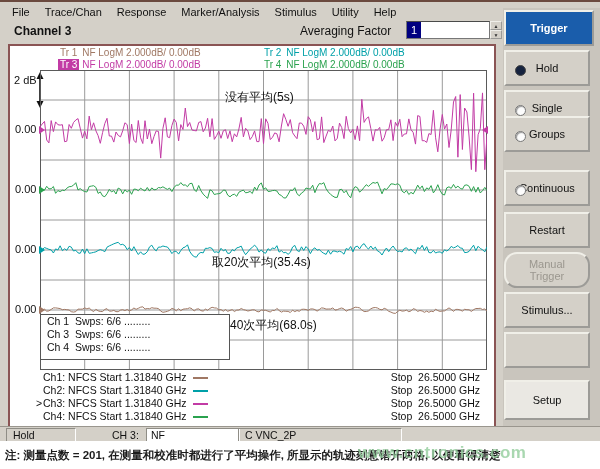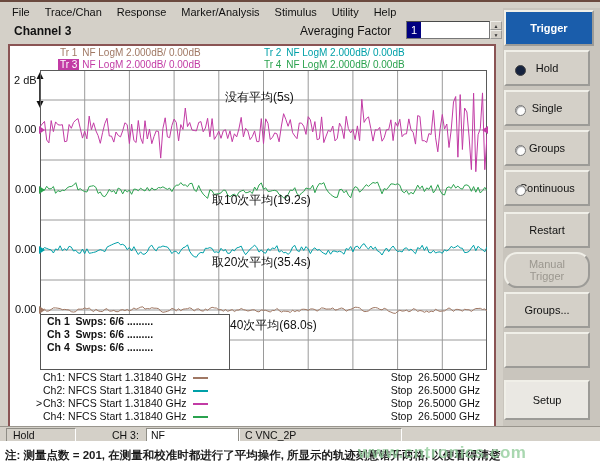--- a/index.html
+++ b/index.html
@@ -23,21 +23,21 @@
   .trid.selchip{background:var(--tr3);color:#fff;}
   .t1{color:var(--tr1);} .t2{color:var(--tr2);} .t3{color:var(--tr3);} .t4{color:var(--tr4);margin-top:9px;}
   .scale-label{position:absolute;left:4px;top:28px;font-size:11px;color:#111;}
   .ref-label{position:absolute;left:5px;width:26px;font-size:11px;color:#111;}
   .graph{position:absolute;left:30px;top:24px;width:447px;height:300px;}
   .graph svg{position:absolute;left:0;top:0;}
   .ann{position:absolute;font-size:12px;color:#111;white-space:nowrap;}
   .marker{position:absolute;width:0;height:0;border-top:4px solid transparent;border-bottom:4px solid transparent;}
   .marker.left{left:-1px;border-left:6px solid #000;}
   .marker.right{right:-1px;border-right:6px solid var(--tr3);}
-  .swps-box{position:absolute;left:0;top:244px;width:190px;height:56px;background:#fff;border:1px solid #555;box-sizing:border-box;font-size:10.5px;color:#111;font-weight:bold;}
+  .swps-box{position:absolute;left:0;top:244px;width:190px;height:46px;background:#fff;border:1px solid #555;box-sizing:border-box;font-size:10.5px;color:#111;}
   .swps-row{height:13px;line-height:13px;padding-left:6px;white-space:pre;}
   .chanlist{position:absolute;left:26px;top:325px;width:444px;font-size:10.5px;color:#111;}
   .chanrow{height:13px;line-height:13px;display:flex;align-items:center;white-space:pre;}
   .chan-prefix{width:7px;display:inline-block;}
   .chan-dash{width:15px;height:2px;margin-left:6px;display:inline-block;}
   .chan-spacer{flex:1;}
   
   .sidebar{position:absolute;left:503px;top:6px;width:97px;height:418px;background:#c9c5bd;}
   .skey{position:absolute;left:1px;width:86px;height:36px;background:#d4d0c8;border:2px outset #f0efe8;font-size:11px;color:#111;display:flex;align-items:center;justify-content:center;text-align:center;box-sizing:border-box;}
   .skey.header{background:var(--accent);color:#fff;font-weight:bold;width:90px;}
@@ -117,21 +117,20 @@
           <line x1="0" y1="240" x2="447" y2="240" stroke="#9a9a9a" stroke-width="1"></line>
           <line x1="402.3" y1="0" x2="402.3" y2="300" stroke="#9a9a9a" stroke-width="1"></line>
           <line x1="0" y1="270" x2="447" y2="270" stroke="#9a9a9a" stroke-width="1"></line>
           <rect x="0.5" y="0.5" width="446" height="299" fill="none" stroke="#5a5a5a"></rect>
           <polyline points="0.0,56.8 2.2,54.0 4.5,51.4 6.7,70.0 8.9,72.9 11.2,50.6 13.4,61.6 15.6,51.9 17.9,54.7 20.1,55.1 22.4,54.7 24.6,71.7 26.8,71.2 29.1,54.5 31.3,58.3 33.5,52.5 35.8,50.0 38.0,48.6 40.2,58.1 42.5,68.1 44.7,61.2 46.9,68.8 49.2,46.1 51.4,59.7 53.6,52.8 55.9,60.8 58.1,65.6 60.3,73.3 62.6,62.5 64.8,53.6 67.0,48.3 69.3,66.0 71.5,66.1 73.8,72.1 76.0,62.0 78.2,65.4 80.5,66.9 82.7,60.8 84.9,52.8 87.2,54.7 89.4,73.5 91.6,54.1 93.9,70.5 96.1,72.5 98.3,50.5 100.6,67.8 102.8,73.5 105.0,50.7 107.3,69.0 109.5,59.2 111.8,73.7 114.0,66.5 116.2,60.9 118.5,61.5 120.7,88.1 122.9,58.5 125.2,47.8 127.4,66.8 129.6,67.7 131.9,55.5 134.1,49.1 136.3,52.5 138.6,70.9 140.8,54.6 143.0,59.5 145.3,38.0 147.5,56.6 149.7,52.5 152.0,60.0 154.2,60.5 156.4,60.9 158.7,52.5 160.9,51.6 163.2,61.8 165.4,58.0 167.6,48.3 169.9,66.8 172.1,48.6 174.3,69.4 176.6,65.7 178.8,61.2 181.0,68.3 183.3,60.8 185.5,59.7 187.7,68.5 190.0,60.8 192.2,71.7 194.4,63.8 196.7,66.9 198.9,59.0 201.2,47.4 203.4,66.9 205.6,58.3 207.9,61.1 210.1,69.6 212.3,66.6 214.6,60.9 216.8,71.6 219.0,71.6 221.3,48.6 223.5,73.6 225.7,48.8 228.0,53.4 230.2,69.5 232.4,67.5 234.7,62.9 236.9,63.8 239.1,71.8 241.4,56.0 243.6,43.7 245.8,49.3 248.1,56.3 250.3,49.6 252.6,62.7 254.8,66.0 257.0,68.7 259.3,53.0 261.5,53.1 263.7,56.1 266.0,64.4 268.2,46.7 270.4,49.9 272.7,61.9 274.9,51.6 277.1,69.7 279.4,68.8 281.6,46.9 283.8,72.6 286.1,66.1 288.3,60.3 290.6,61.7 292.8,56.0 295.0,70.9 297.3,68.3 299.5,53.1 301.7,57.5 304.0,68.6 306.2,46.3 308.4,58.7 310.7,62.9 312.9,59.3 315.1,69.6 317.4,55.9 319.6,70.7 321.8,29.3 324.1,52.4 326.3,48.6 328.5,46.9 330.8,58.4 333.0,71.1 335.3,59.6 337.5,60.2 339.7,57.4 342.0,71.2 344.2,67.7 346.4,59.8 348.7,59.6 350.9,49.8 353.1,70.6 355.4,52.3 357.6,56.5 359.8,49.3 362.1,66.7 364.3,64.0 366.5,63.8 368.8,48.9 371.0,59.7 373.2,62.5 375.5,74.1 377.7,45.6 379.9,46.5 382.2,70.7 384.4,70.7 386.7,72.4 388.9,63.6 391.1,64.5 393.4,40.3 395.6,67.8 397.8,81.8 400.1,59.0 402.3,44.5 404.5,59.1 406.8,54.0 409.0,77.5 411.2,59.9 413.5,32.0 415.7,26.5 417.9,87.2 420.2,24.6 422.4,79.5 424.6,38.0 426.9,42.0 429.1,67.0 431.4,99.6 433.6,23.2 435.8,101.7 438.1,64.7 440.3,58.7 442.5,22.9 444.8,99.7 447.0,65.1" fill="none" stroke="#c23ba5" stroke-width="1"></polyline>
           <polyline points="0.0,117.2 2.2,119.7 4.5,120.1 6.7,116.3 8.9,118.9 11.2,118.7 13.4,116.5 15.6,123.3 17.9,120.6 20.1,121.6 22.4,120.2 24.6,120.6 26.8,118.2 29.1,116.7 31.3,116.5 33.5,115.2 35.8,112.7 38.0,120.0 40.2,118.6 42.5,120.5 44.7,121.5 46.9,122.0 49.2,116.5 51.4,116.1 53.6,115.7 55.9,117.4 58.1,123.4 60.3,121.9 62.6,125.9 64.8,126.7 67.0,123.7 69.3,119.4 71.5,121.9 73.8,120.6 76.0,124.0 78.2,118.1 80.5,119.3 82.7,123.9 84.9,119.8 87.2,121.9 89.4,120.1 91.6,124.3 93.9,119.1 96.1,119.3 98.3,120.7 100.6,118.2 102.8,119.8 105.0,121.0 107.3,117.5 109.5,121.1 111.8,117.9 114.0,119.8 116.2,119.5 118.5,117.5 120.7,117.9 122.9,116.8 125.2,118.2 127.4,119.4 129.6,118.1 131.9,121.6 134.1,117.5 136.3,115.1 138.6,115.2 140.8,112.6 143.0,115.2 145.3,114.9 147.5,116.7 149.7,113.6 152.0,113.3 154.2,119.8 156.4,121.5 158.7,115.5 160.9,120.7 163.2,124.1 165.4,126.4 167.6,128.3 169.9,119.8 172.1,120.9 174.3,124.5 176.6,123.9 178.8,123.7 181.0,122.9 183.3,120.1 185.5,120.3 187.7,125.1 190.0,126.8 192.2,124.9 194.4,124.2 196.7,126.3 198.9,122.2 201.2,121.0 203.4,120.1 205.6,122.8 207.9,122.4 210.1,121.4 212.3,123.5 214.6,117.1 216.8,120.3 219.0,115.0 221.3,112.9 223.5,119.4 225.7,117.8 228.0,121.4 230.2,121.3 232.4,120.6 234.7,120.4 236.9,121.0 239.1,124.4 241.4,125.5 243.6,127.9 245.8,128.0 248.1,124.4 250.3,120.1 252.6,120.5 254.8,117.7 257.0,123.7 259.3,125.8 261.5,123.0 263.7,121.6 266.0,118.0 268.2,118.8 270.4,118.9 272.7,115.2 274.9,122.7 277.1,117.2 279.4,113.5 281.6,114.0 283.8,112.7 286.1,118.7 288.3,122.0 290.6,124.4 292.8,126.1 295.0,127.4 297.3,127.3 299.5,119.7 301.7,119.3 304.0,122.8 306.2,120.5 308.4,125.2 310.7,127.8 312.9,120.0 315.1,116.7 317.4,117.7 319.6,122.1 321.8,120.3 324.1,117.3 326.3,114.7 328.5,116.4 330.8,114.2 333.0,112.5 335.3,113.2 337.5,112.1 339.7,117.6 342.0,123.8 344.2,118.6 346.4,119.6 348.7,117.0 350.9,113.9 353.1,114.0 355.4,114.7 357.6,113.7 359.8,115.2 362.1,121.2 364.3,122.8 366.5,120.4 368.8,124.5 371.0,122.4 373.2,123.9 375.5,119.9 377.7,115.1 379.9,118.8 382.2,115.9 384.4,121.6 386.7,117.9 388.9,119.3 391.1,115.6 393.4,122.9 395.6,119.8 397.8,114.7 400.1,120.6 402.3,124.2 404.5,125.0 406.8,117.8 409.0,116.8 411.2,118.4 413.5,114.4 415.7,118.0 417.9,116.2 420.2,118.3 422.4,119.2 424.6,115.3 426.9,114.9 429.1,116.3 431.4,121.3 433.6,116.6 435.8,122.2 438.1,117.2 440.3,123.0 442.5,120.7 444.8,117.4 447.0,120.6" fill="none" stroke="#2aa24e" stroke-width="1"></polyline>
           <polyline points="0.0,178.9 2.2,179.6 4.5,177.6 6.7,178.4 8.9,179.3 11.2,179.9 13.4,183.0 15.6,178.9 17.9,180.0 20.1,175.8 22.4,180.7 24.6,178.8 26.8,180.3 29.1,176.3 31.3,177.1 33.5,181.0 35.8,180.3 38.0,182.9 40.2,183.3 42.5,179.0 44.7,183.6 46.9,178.8 49.2,183.3 51.4,182.9 53.6,182.4 55.9,181.8 58.1,180.5 60.3,179.6 62.6,180.4 64.8,181.7 67.0,177.2 69.3,175.9 71.5,174.9 73.8,173.8 76.0,173.0 78.2,172.3 80.5,174.8 82.7,174.3 84.9,175.7 87.2,179.6 89.4,177.5 91.6,181.0 93.9,176.7 96.1,180.9 98.3,184.5 100.6,181.8 102.8,184.3 105.0,184.0 107.3,181.7 109.5,176.9 111.8,175.2 114.0,178.9 116.2,180.9 118.5,177.1 120.7,177.1 122.9,176.0 125.2,176.6 127.4,177.0 129.6,179.7 131.9,183.6 134.1,181.2 136.3,181.4 138.6,184.1 140.8,180.5 143.0,177.8 145.3,177.0 147.5,174.8 149.7,181.3 152.0,184.8 154.2,186.6 156.4,187.2 158.7,183.7 160.9,182.4 163.2,182.9 165.4,178.3 167.6,178.4 169.9,177.6 172.1,178.5 174.3,182.3 176.6,181.8 178.8,182.7 181.0,178.3 183.3,180.9 185.5,179.5 187.7,183.4 190.0,183.1 192.2,179.6 194.4,180.9 196.7,177.9 198.9,177.3 201.2,176.1 203.4,181.1 205.6,184.7 207.9,181.9 210.1,179.1 212.3,177.3 214.6,175.1 216.8,177.6 219.0,182.1 221.3,179.9 223.5,182.5 225.7,183.2 228.0,178.7 230.2,180.5 232.4,177.9 234.7,178.8 236.9,175.7 239.1,182.1 241.4,180.5 243.6,182.8 245.8,182.4 248.1,184.3 250.3,182.4 252.6,177.0 254.8,175.4 257.0,180.4 259.3,181.6 261.5,176.8 263.7,180.5 266.0,176.6 268.2,178.9 270.4,183.6 272.7,179.4 274.9,177.8 277.1,180.2 279.4,179.5 281.6,181.9 283.8,183.3 286.1,184.4 288.3,180.2 290.6,184.2 292.8,181.0 295.0,181.1 297.3,182.0 299.5,181.2 301.7,182.1 304.0,184.2 306.2,178.5 308.4,179.7 310.7,176.5 312.9,181.9 315.1,177.0 317.4,176.1 319.6,178.9 321.8,175.3 324.1,173.6 326.3,177.0 328.5,179.1 330.8,176.0 333.0,179.3 335.3,177.1 337.5,180.9 339.7,182.0 342.0,185.0 344.2,181.0 346.4,178.0 348.7,181.6 350.9,178.3 353.1,176.0 355.4,179.3 357.6,181.5 359.8,181.0 362.1,182.0 364.3,178.5 366.5,177.8 368.8,180.5 371.0,179.0 373.2,181.4 375.5,183.7 377.7,177.6 379.9,178.9 382.2,175.3 384.4,180.4 386.7,176.7 388.9,182.5 391.1,182.9 393.4,180.3 395.6,183.0 397.8,182.1 400.1,181.9 402.3,183.3 404.5,179.8 406.8,181.0 409.0,179.4 411.2,176.4 413.5,177.9 415.7,177.0 417.9,175.5 420.2,178.0 422.4,178.3 424.6,182.6 426.9,182.4 429.1,181.4 431.4,178.1 433.6,175.2 435.8,180.7 438.1,176.3 440.3,178.5 442.5,179.7 444.8,181.8 447.0,176.9" fill="none" stroke="#00a0a8" stroke-width="1"></polyline>
           <polyline points="0.0,241.6 2.2,240.2 4.5,239.2 6.7,241.2 8.9,240.9 11.2,239.4 13.4,237.9 15.6,237.9 17.9,238.2 20.1,238.6 22.4,239.7 24.6,239.4 26.8,239.7 29.1,240.0 31.3,241.7 33.5,242.1 35.8,241.6 38.0,239.1 40.2,239.2 42.5,239.1 44.7,237.9 46.9,238.9 49.2,238.0 51.4,240.1 53.6,241.6 55.9,239.3 58.1,240.8 60.3,241.5 62.6,241.5 64.8,239.4 67.0,238.7 69.3,241.1 71.5,241.1 73.8,240.4 76.0,241.6 78.2,241.7 80.5,240.1 82.7,239.7 84.9,240.6 87.2,239.5 89.4,240.9 91.6,239.9 93.9,238.0 96.1,239.3 98.3,238.3 100.6,237.2 102.8,236.8 105.0,239.1 107.3,238.5 109.5,238.8 111.8,237.7 114.0,238.2 116.2,238.2 118.5,238.6 120.7,241.1 122.9,242.3 125.2,241.9 127.4,241.3 129.6,240.4 131.9,238.4 134.1,239.2 136.3,240.8 138.6,238.7 140.8,240.7 143.0,239.2 145.3,238.9 147.5,238.7 149.7,237.8 152.0,238.8 154.2,241.0 156.4,239.2 158.7,238.8 160.9,240.6 163.2,241.1 165.4,239.1 167.6,240.3 169.9,238.4 172.1,237.3 174.3,237.9 176.6,238.1 178.8,239.9 181.0,239.6 183.3,241.2 185.5,239.5 187.7,241.3 190.0,240.4 192.2,239.6 194.4,241.5 196.7,240.1 198.9,240.0 201.2,238.5 203.4,239.6 205.6,240.2 207.9,241.0 210.1,240.5 212.3,239.8 214.6,239.9 216.8,241.4 219.0,241.9 221.3,240.0 223.5,240.3 225.7,240.3 228.0,241.2 230.2,242.0 232.4,240.4 234.7,240.6 236.9,238.4 239.1,240.5 241.4,242.1 243.6,241.1 245.8,241.3 248.1,241.4 250.3,242.5 252.6,240.1 254.8,241.7 257.0,240.5 259.3,241.3 261.5,239.4 263.7,239.2 266.0,239.5 268.2,240.4 270.4,239.0 272.7,238.9 274.9,239.6 277.1,241.1 279.4,239.5 281.6,237.9 283.8,238.2 286.1,239.1 288.3,239.0 290.6,239.0 292.8,237.9 295.0,240.1 297.3,239.7 299.5,238.6 301.7,238.0 304.0,239.0 306.2,241.2 308.4,239.9 310.7,239.3 312.9,238.4 315.1,237.2 317.4,237.4 319.6,237.9 321.8,239.9 324.1,241.5 326.3,241.5 328.5,240.9 330.8,238.8 333.0,237.8 335.3,237.5 337.5,238.0 339.7,239.3 342.0,239.9 344.2,238.3 346.4,239.2 348.7,241.3 350.9,242.1 353.1,243.1 355.4,243.4 357.6,241.5 359.8,240.2 362.1,241.1 364.3,240.9 366.5,240.1 368.8,241.7 371.0,240.9 373.2,238.7 375.5,239.4 377.7,241.4 379.9,240.5 382.2,241.0 384.4,242.3 386.7,241.1 388.9,242.3 391.1,241.1 393.4,241.7 395.6,239.2 397.8,240.6 400.1,241.4 402.3,241.0 404.5,240.9 406.8,239.3 409.0,237.9 411.2,239.4 413.5,241.3 415.7,239.4 417.9,239.4 420.2,240.0 422.4,241.1 424.6,239.3 426.9,239.7 429.1,239.8 431.4,241.4 433.6,239.7 435.8,238.5 438.1,238.5 440.3,238.3 442.5,239.5 444.8,238.9 447.0,241.3" fill="none" stroke="#a07864" stroke-width="1"></polyline>
         </svg>
       <div class="ann" style="left:185px;top:19px;">没有平均(5s)</div>
-      <div class="ann" style="left:172px;top:122px;">取10次平均(19.2s)</div>
       <div class="ann" style="left:172px;top:184px;">取20次平均(35.4s)</div>
       <div class="ann" style="left:178px;top:247px;">取40次平均(68.0s)</div>
       <div class="marker left" style="top:56px;border-left-color:var(--tr3);"></div>
       <div class="marker left" style="top:116px;border-left-color:var(--tr4);"></div>
       <div class="marker left" style="top:176px;border-left-color:var(--tr2);"></div>
       <div class="marker left" style="top:236px;border-left-color:var(--tr1);"></div>
       <div class="marker right" style="top:56px;"></div>
 
       <div class="swps-box">
         <div class="swps-row">Ch 1  Swps: 6/6 .........</div>
@@ -151,36 +150,36 @@
   <div class="sidebar">
     <div class="skey header" style="top:2px;">Trigger</div>
     <div class="skey radio sel" style="top:42px;">
         <span class="dot"></span>
         <span>Hold</span>
       </div>
     <div class="skey radio" style="top:82px;">
         <span class="dot"></span>
         <span>Single</span>
       </div>
-    <div class="skey radio" style="top:122px;">
+    <div class="skey radio" style="top:108px;">
         <span class="dot"></span>
         <span>Groups</span>
       </div>
     <div class="skey radio" style="top:162px;">
         <span class="dot"></span>
         <span>Continuous</span>
       </div>
     <div class="skey" style="top:204px;">Restart</div>
     <div class="skey disabled" style="top:244px;">
         <span class="two-line">
           <span>Manual</span>
           <span>Trigger</span>
         </span>
       </div>
-    <div class="skey" style="top:284px;">Groups...</div>
+    <div class="skey" style="top:284px;">Stimulus...</div>
     <div class="skey" style="top:324px;"></div>
     <div class="skey setup" style="top:372px;">Setup</div>
   </div>
 
   <div class="statusbar">
     <span class="sb-cell" style="left:6px;width:56px;">Hold</span>
     <span style="position:absolute;left:112px;top:2px;">CH 3:</span>
     <span class="sb-nf">NF</span>
     <span class="sb-cell" style="left:238px;width:150px;">C VNC_2P</span>
   </div>

